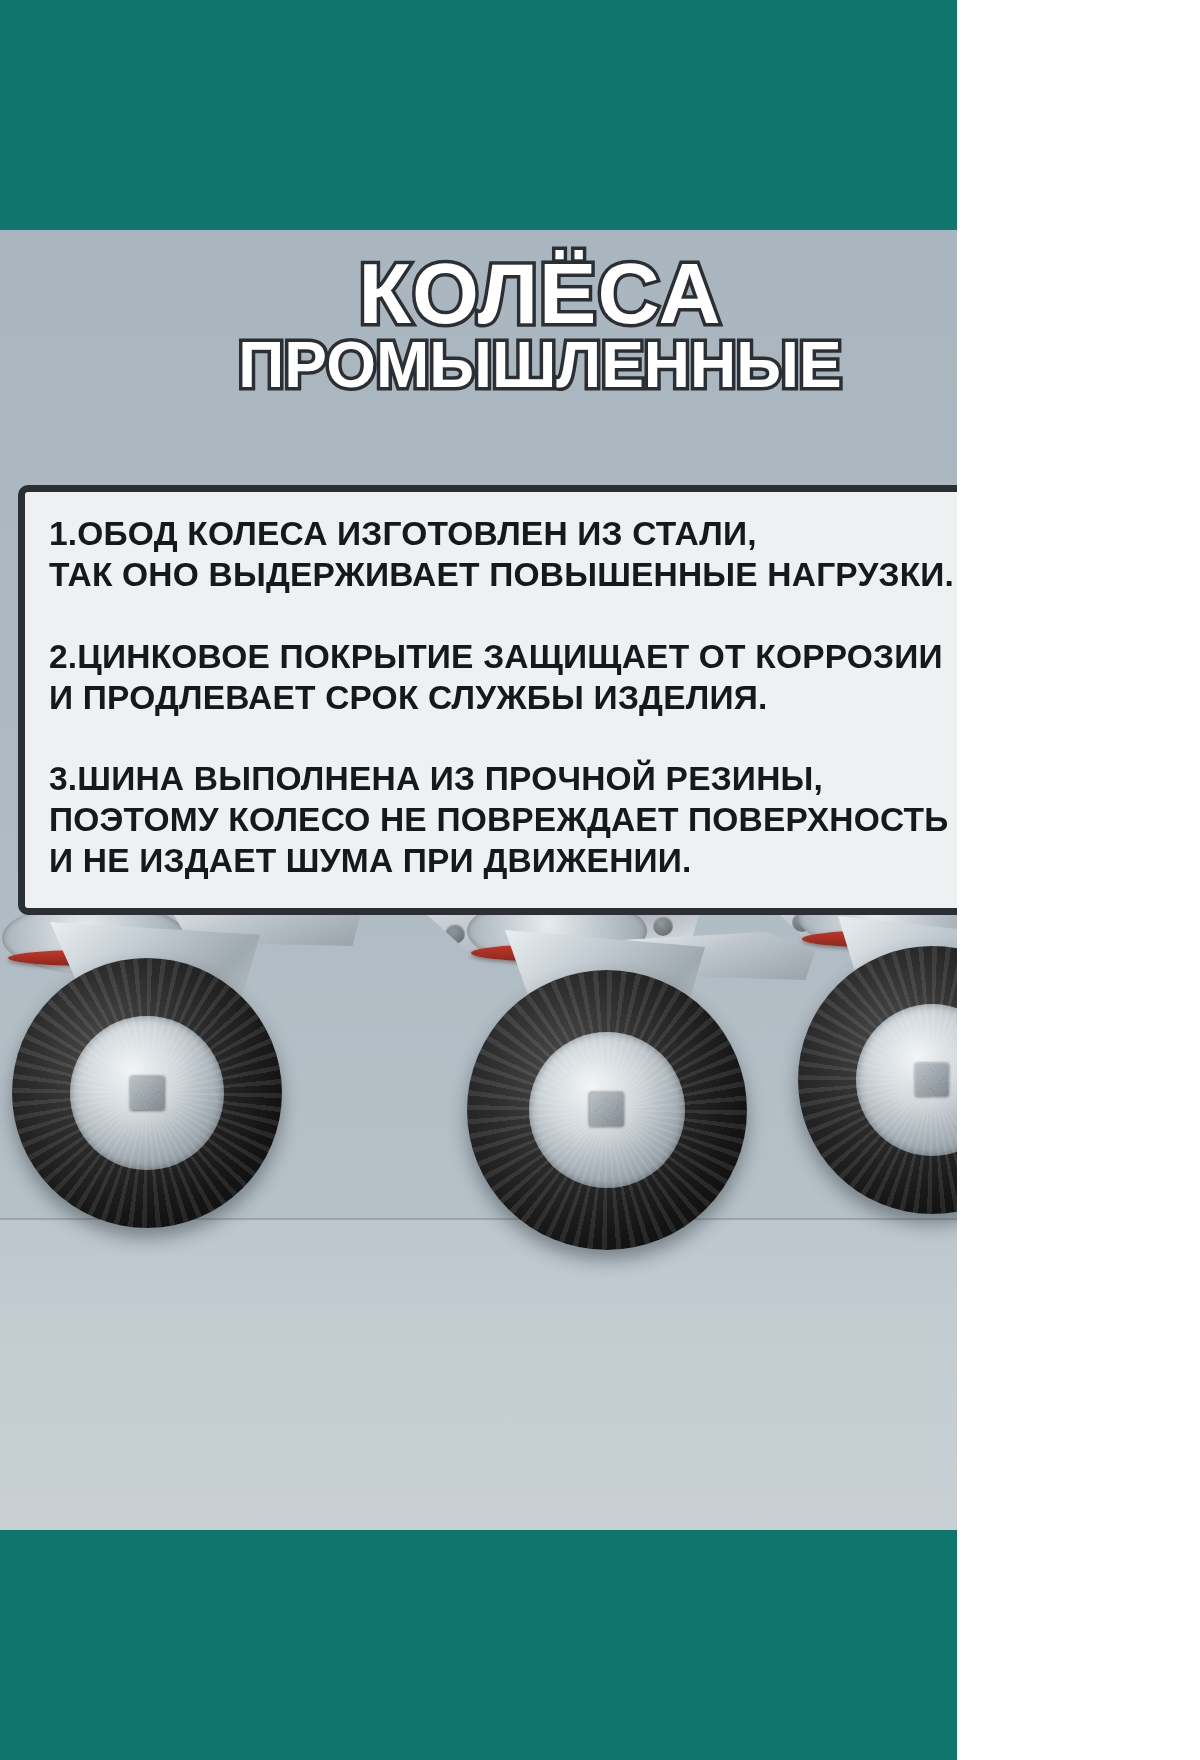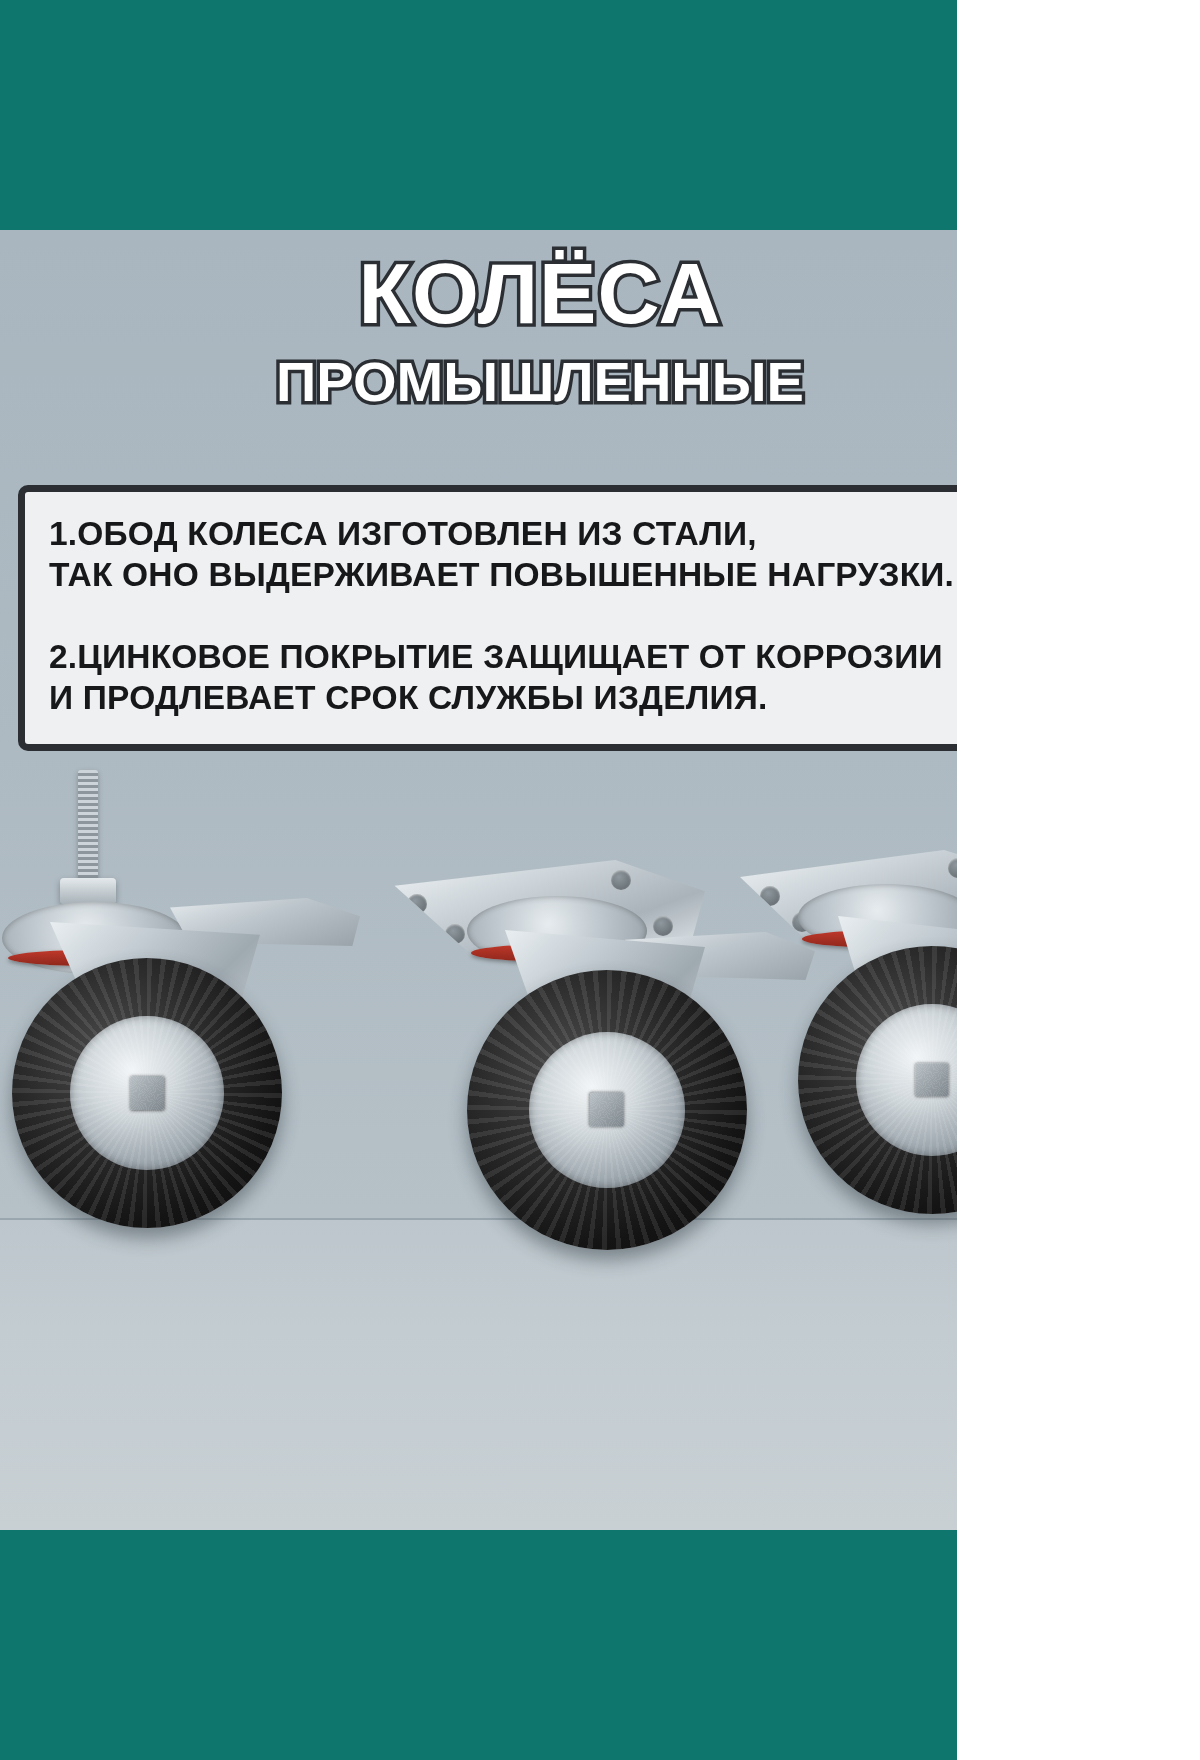--- a/index.html
+++ b/index.html
@@ -56,21 +56,21 @@
     font-weight: bold;
     color: #ffffff;
     letter-spacing: 1px;
     line-height: 0.96;
     -webkit-text-stroke: 7px #2b2f33;
     paint-order: stroke fill;
     text-transform: uppercase;
     white-space: nowrap;
   }
   .title-line.l1 { font-size: 86px; }
-  .title-line.l2 { font-size: 56px; margin-top: 20px; letter-spacing: 0px; }
+  .title-line.l2 { font-size: 64px; margin-top: 0; letter-spacing: 0px; }
 
   
   .features {
     position: absolute;
     left: 18px;
     top: 255px;
     width: 1044px;
     box-sizing: border-box;
     background: #eef0f1;
     border: 7px solid #2b2f33;
@@ -214,20 +214,23 @@
       <div class="title-block">
         <div class="title-line l1">КОЛЁСА</div>
         <div class="title-line l2">ПРОМЫШЛЕННЫЕ</div>
       </div>
 
       <div class="features">
         <div class="feature">1.ОБОД КОЛЕСА ИЗГОТОВЛЕН ИЗ СТАЛИ,
 ТАК ОНО ВЫДЕРЖИВАЕТ ПОВЫШЕННЫЕ НАГРУЗКИ.</div>
         <div class="feature">2.ЦИНКОВОЕ ПОКРЫТИЕ ЗАЩИЩАЕТ ОТ КОРРОЗИИ
  И ПРОДЛЕВАЕТ СРОК СЛУЖБЫ ИЗДЕЛИЯ.</div>
+        <div class="feature">3.ШИНА ВЫПОЛНЕНА ИЗ ПРОЧНОЙ РЕЗИНЫ,
+ПОЭТОМУ КОЛЕСО НЕ ПОВРЕЖДАЕТ ПОВЕРХНОСТЬ
+ И НЕ ИЗДАЕТ ШУМА ПРИ ДВИЖЕНИИ.</div>
       </div>
 
       <div class="photo">
         <div class="floor"></div>
         <div class="floor-line"></div>
 
         <div class="caster" style="left:-10px; top:0px; width:400px; height:420px;">
           <div class="stem" style="left:88px; top:-70px; height:110px; border-radius:3px;"></div>
           <div class="stem-nut" style="left:70px; top:38px;"></div>
           <div class="swivel-ring" style="left:12px; top:62px; width:185px; height:72px;"></div>

